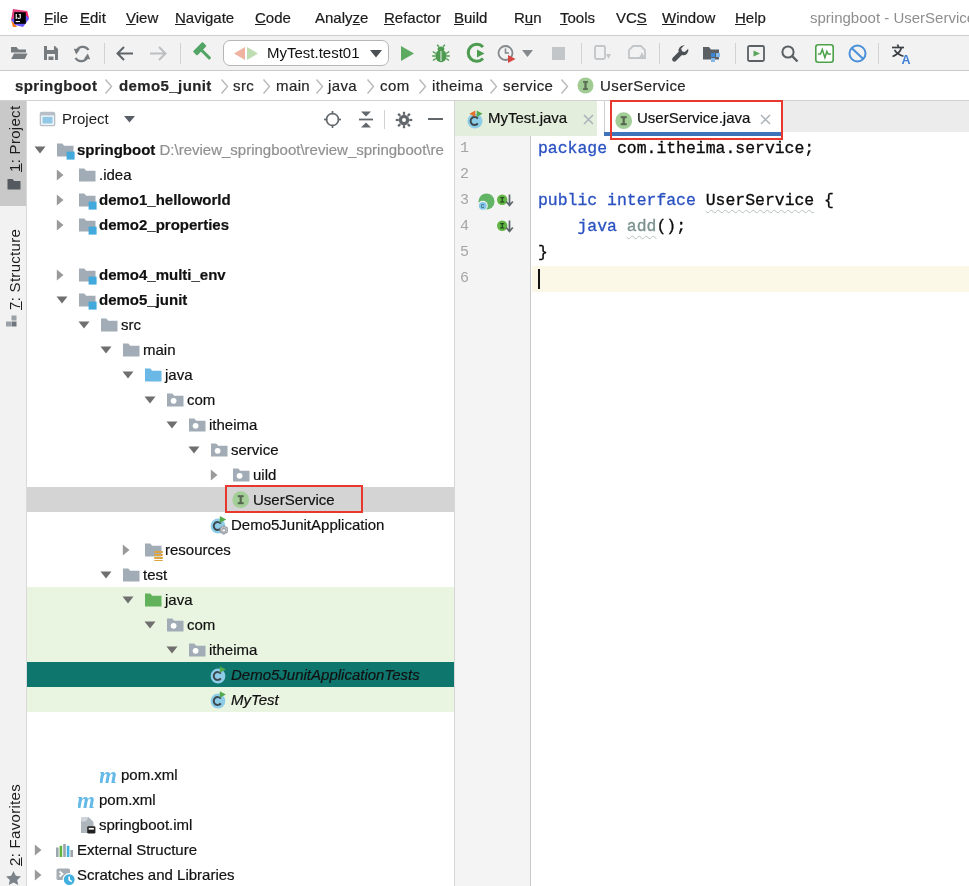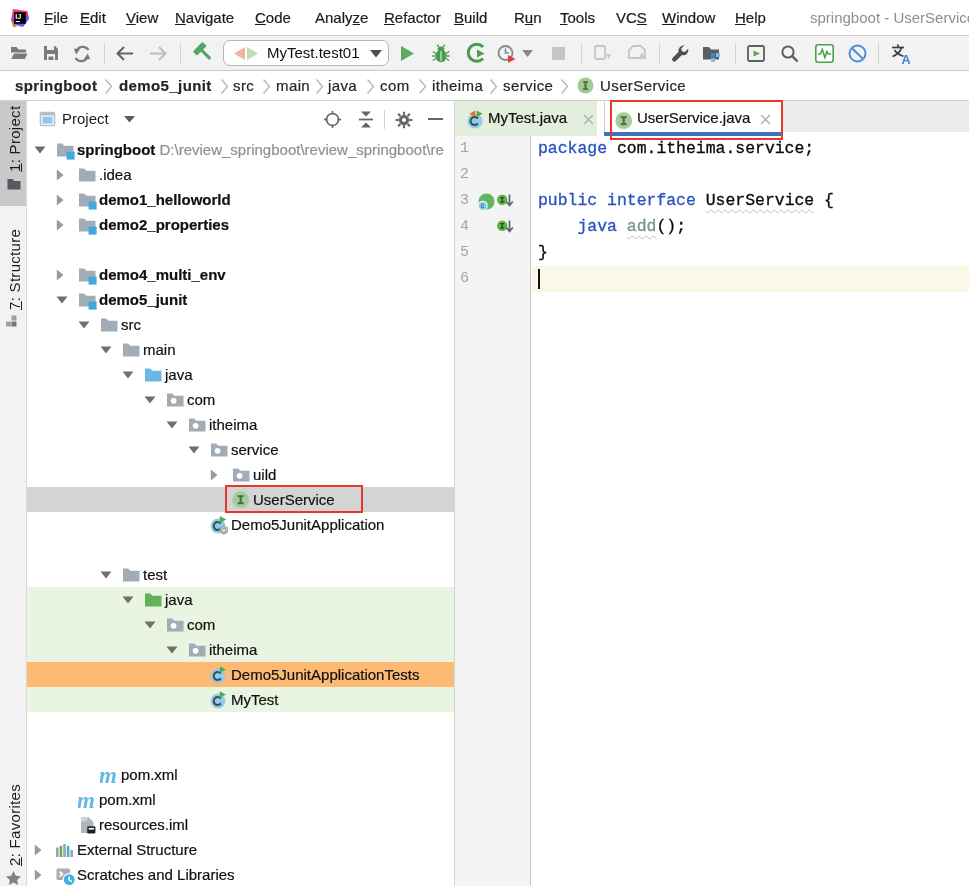--- a/index.html
+++ b/index.html
@@ -446,20 +446,35 @@
           <path d="M10.8 7.7 A3.9 3.9 0 1 0 10.8 12.3" fill="none" stroke="#3d4a52" stroke-width="2"></path>
           <polygon points="9.8,7 9.8,0 16.3,3.5" fill="#54a94d"></polygon>
           <g>
             <polygon points="13.8,10 17.2,12 17.2,16 13.8,18 10.4,16 10.4,12" fill="#fbfbfb" stroke="#9aa1a8" stroke-width="1.4"></polygon>
             <circle cx="13.8" cy="14.2" r="2" fill="none" stroke="#9aa1a8" stroke-width="1.2"></circle>
             <rect x="13.2" y="11.2" width="1.3" height="2.4" fill="#9aa1a8"></rect>
           </g>
         </svg>
 <div class="lbl" style="left:204px">Demo5JunitApplication</div>
 </div>
+<div class="trow" style="top:400px;">
+<svg class="arr" style="left:95px;top:7px" width="8" height="12" viewBox="0 0 8 12">
+          <polygon points="0.8,0.5 7.5,6 0.8,11.5" fill="#9a9a9a"></polygon>
+        </svg>
+<svg style="left:117px" width="20" height="20" viewBox="0 0 20 20">
+          <path d="M1 2.5 h5.3 l1.9 2.2 h9.3 v10.8 H1z" fill="#a2acb6"></path>
+          <g fill="#dfa640">
+            <rect x="10.2" y="10" width="8.6" height="2"></rect>
+            <rect x="10.2" y="13" width="8.6" height="2"></rect>
+            <rect x="10.2" y="16" width="8.6" height="2"></rect>
+            <rect x="10.2" y="19" width="8.6" height="1.4"></rect>
+          </g>
+        </svg>
+<div class="lbl" style="left:138px">resources</div>
+</div>
 <div class="trow" style="top:425px;">
 <svg class="arr" style="left:73px;top:9px" width="12" height="8" viewBox="0 0 12 8">
           <polygon points="0.5,0.5 11.5,0.5 6,7.5" fill="#6f6f6f"></polygon>
         </svg>
 <svg style="left:95px" width="20" height="20" viewBox="0 0 20 20">
           <path d="M1 2.5 h5.3 l1.9 2.2 h9.3 v10.8 H1z" fill="#a2acb6"></path>
         </svg>
 <div class="lbl" style="left:116px">test</div>
 </div>
 <div class="trow" style="top:450px;background:#eaf5e1;">
@@ -484,29 +499,29 @@
 <div class="trow" style="top:500px;background:#eaf5e1;">
 <svg class="arr" style="left:139px;top:9px" width="12" height="8" viewBox="0 0 12 8">
           <polygon points="0.5,0.5 11.5,0.5 6,7.5" fill="#6f6f6f"></polygon>
         </svg>
 <svg style="left:161px" width="20" height="20" viewBox="0 0 20 20">
           <path d="M1 2.5 h5.3 l1.9 2.2 h9.3 v10.8 H1z" fill="#a2acb6"></path>
           <circle cx="7.6" cy="9.8" r="2.9" fill="#fff"></circle>
         </svg>
 <div class="lbl" style="left:182px">itheima</div>
 </div>
-<div class="trow" style="top:525px;background:#fdba74;">
+<div class="trow" style="top:525px;background:#0f766e;font-style:italic;">
 <svg style="left:183px" width="20" height="20" viewBox="0 0 20 20">
           <circle cx="8" cy="10" r="7.4" fill="#8ecde7"></circle>
           <path d="M10.8 7.7 A3.9 3.9 0 1 0 10.8 12.3" fill="none" stroke="#3d4a52" stroke-width="2"></path>
           <polygon points="9.8,6.8 9.8,0.2 15.9,3.5" fill="#54a94d"></polygon>
         </svg>
 <div class="lbl" style="left:204px">Demo5JunitApplicationTests</div>
 </div>
-<div class="trow" style="top:550px;background:#eaf5e1;">
+<div class="trow" style="top:550px;background:#eaf5e1;font-style:italic;">
 <svg style="left:183px" width="20" height="20" viewBox="0 0 20 20">
           <circle cx="8" cy="10" r="7.4" fill="#8ecde7"></circle>
           <path d="M10.8 7.7 A3.9 3.9 0 1 0 10.8 12.3" fill="none" stroke="#3d4a52" stroke-width="2"></path>
           <polygon points="9.8,6.8 9.8,0.2 15.9,3.5" fill="#54a94d"></polygon>
         </svg>
 <div class="lbl" style="left:204px">MyTest</div>
 </div>
 <div class="trow" style="top:625px;">
 <svg style="left:73px" width="20" height="20" viewBox="0 0 20 20">
           <text x="-1" y="16.5" font-size="23" font-weight="bold" font-style="italic" font-family="Liberation Serif" fill="#64b9e7">m</text>
@@ -519,21 +534,21 @@
         </svg>
 <div class="lbl" style="left:72px">pom.xml</div>
 </div>
 <div class="trow" style="top:675px;">
 <svg style="left:51px" width="20" height="20" viewBox="0 0 20 20">
           <path d="M3 1 L10.5 1 L15.5 6 L15.5 17 L3 17z" fill="#adb5bd"></path>
           <path d="M3 1 L10.5 1 L8 5.5 L3 5.5z" fill="#cfd6db"></path>
           <rect x="9.2" y="10.2" width="8.2" height="7.4" rx="1.4" fill="#222"></rect>
           <rect x="10.7" y="11.9" width="5.2" height="1.7" fill="#fff"></rect>
         </svg>
-<div class="lbl" style="left:72px">resources.iml</div>
+<div class="lbl" style="left:72px">springboot.iml</div>
 </div>
 <div class="trow" style="top:700px;">
 <svg class="arr" style="left:7px;top:7px" width="8" height="12" viewBox="0 0 8 12">
           <polygon points="0.8,0.5 7.5,6 0.8,11.5" fill="#9a9a9a"></polygon>
         </svg>
 <svg style="left:29px" width="20" height="20" viewBox="0 0 20 20">
           <g fill="#9aa5ad">
             <rect x="0" y="6.5" width="2.6" height="9.5"></rect>
             <rect x="7.2" y="3" width="2.6" height="13"></rect>
             <rect x="14.4" y="9" width="2.6" height="7"></rect>

